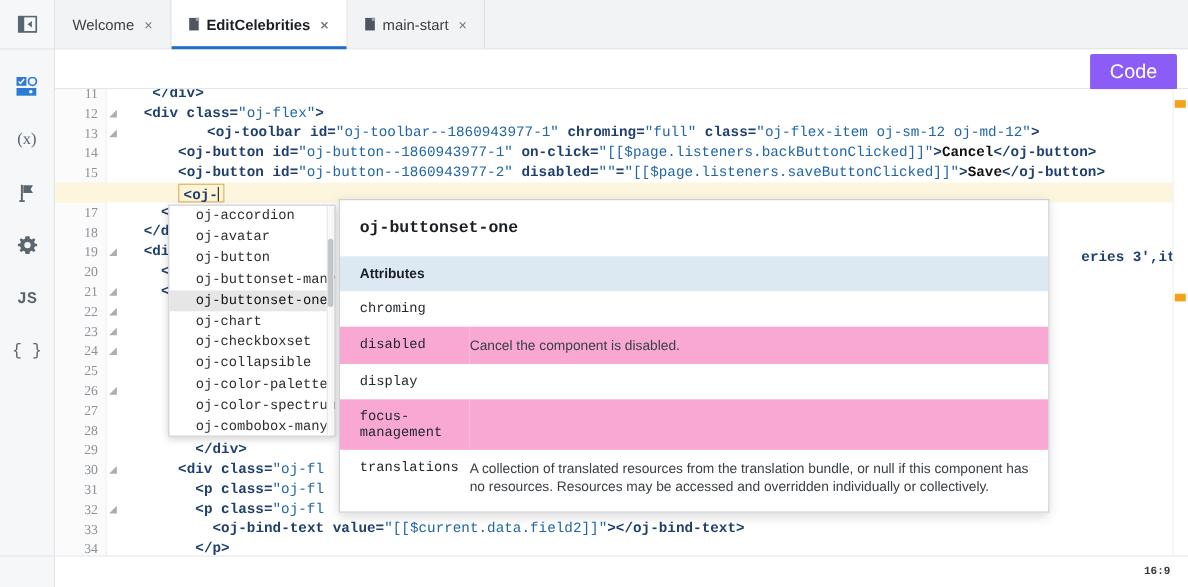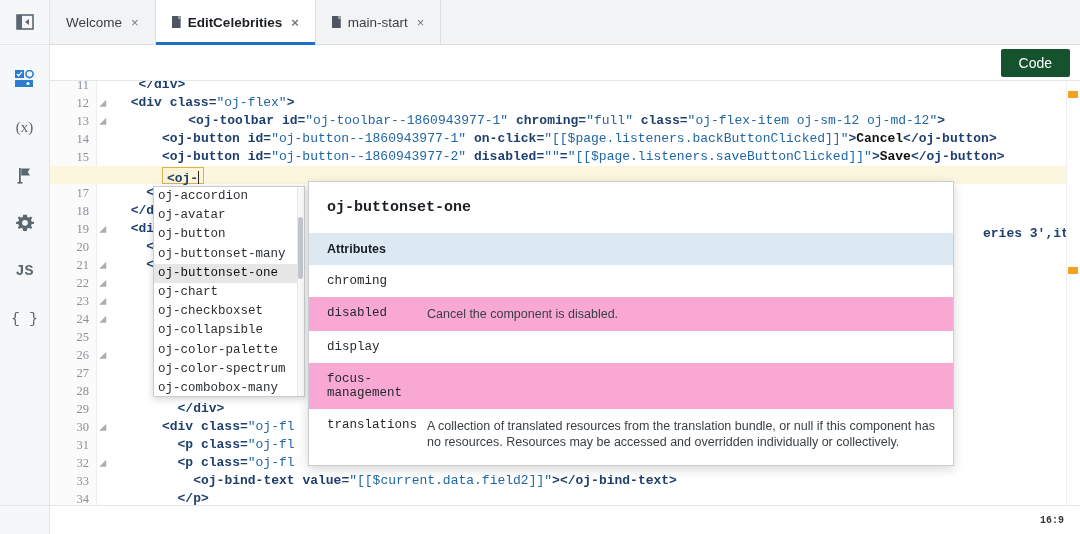--- a/index.html
+++ b/index.html
@@ -58,22 +58,22 @@
     background:#9aa1ab;
   }
 
   
   .toolbar {
     position: absolute; left: 50px; top: 45px; right: 0; height: 36px;
     background: #ffffff; border-bottom: 1px solid #e4e6e8;
   }
   .code-btn {
     position: absolute; right: 10px; top: 4px;
-    background: #14532d; color: #fff; border: none; border-radius: 2px;
-    font-size: 14px; padding: 6px 18px; font-family: "Liberation Sans", sans-serif;
+    background: #8b5cf6; color: #fff; border: none; border-radius: 2px;
+    font-size: 18px; padding: 6px 18px; font-family: "Liberation Sans", sans-serif;
     cursor: pointer;
   }
 
   
   .editor {
     position: absolute; left: 50px; top: 81px; right: 0; bottom: 29px;
     background: #ffffff; overflow: hidden;
   }
   .gutter {
     position: absolute; left: 0; top: 0; width: 47px; height: 100%;
@@ -125,21 +125,21 @@
   }
   .marker { position: absolute; right: 2px; width: 10px; height: 7px; background: #f4a21e; }
 
   
   .ac {
     position: absolute; left: 153px; top: 186px; width: 152px; height: 211px;
     background: #ffffff; border: 1px solid #c9ccd0;
     box-shadow: 0 2px 7px rgba(0,0,0,0.18); overflow: hidden; z-index: 40;
   }
   .ac-item {
-    height: 19.2px; line-height: 19.2px; padding-left: 4px;
+    height: 19.2px; line-height: 19.2px; padding-left: 24px;
     font-family: "Liberation Mono", monospace; font-size: 12.5px; color: #2b2f33;
     white-space: nowrap;
   }
   .ac-item.sel { background: #e6e6e6; color:#111; }
   .ac-scroll {
     position:absolute; right:0; top:0; width:7px; height:100%; background:#fafafa;
     border-left:1px solid #e6e6e6;
   }
   .ac-thumb { position:absolute; right:1px; top:30px; width:5px; height:62px; background:#c4c7cb; border-radius:3px; }
 

